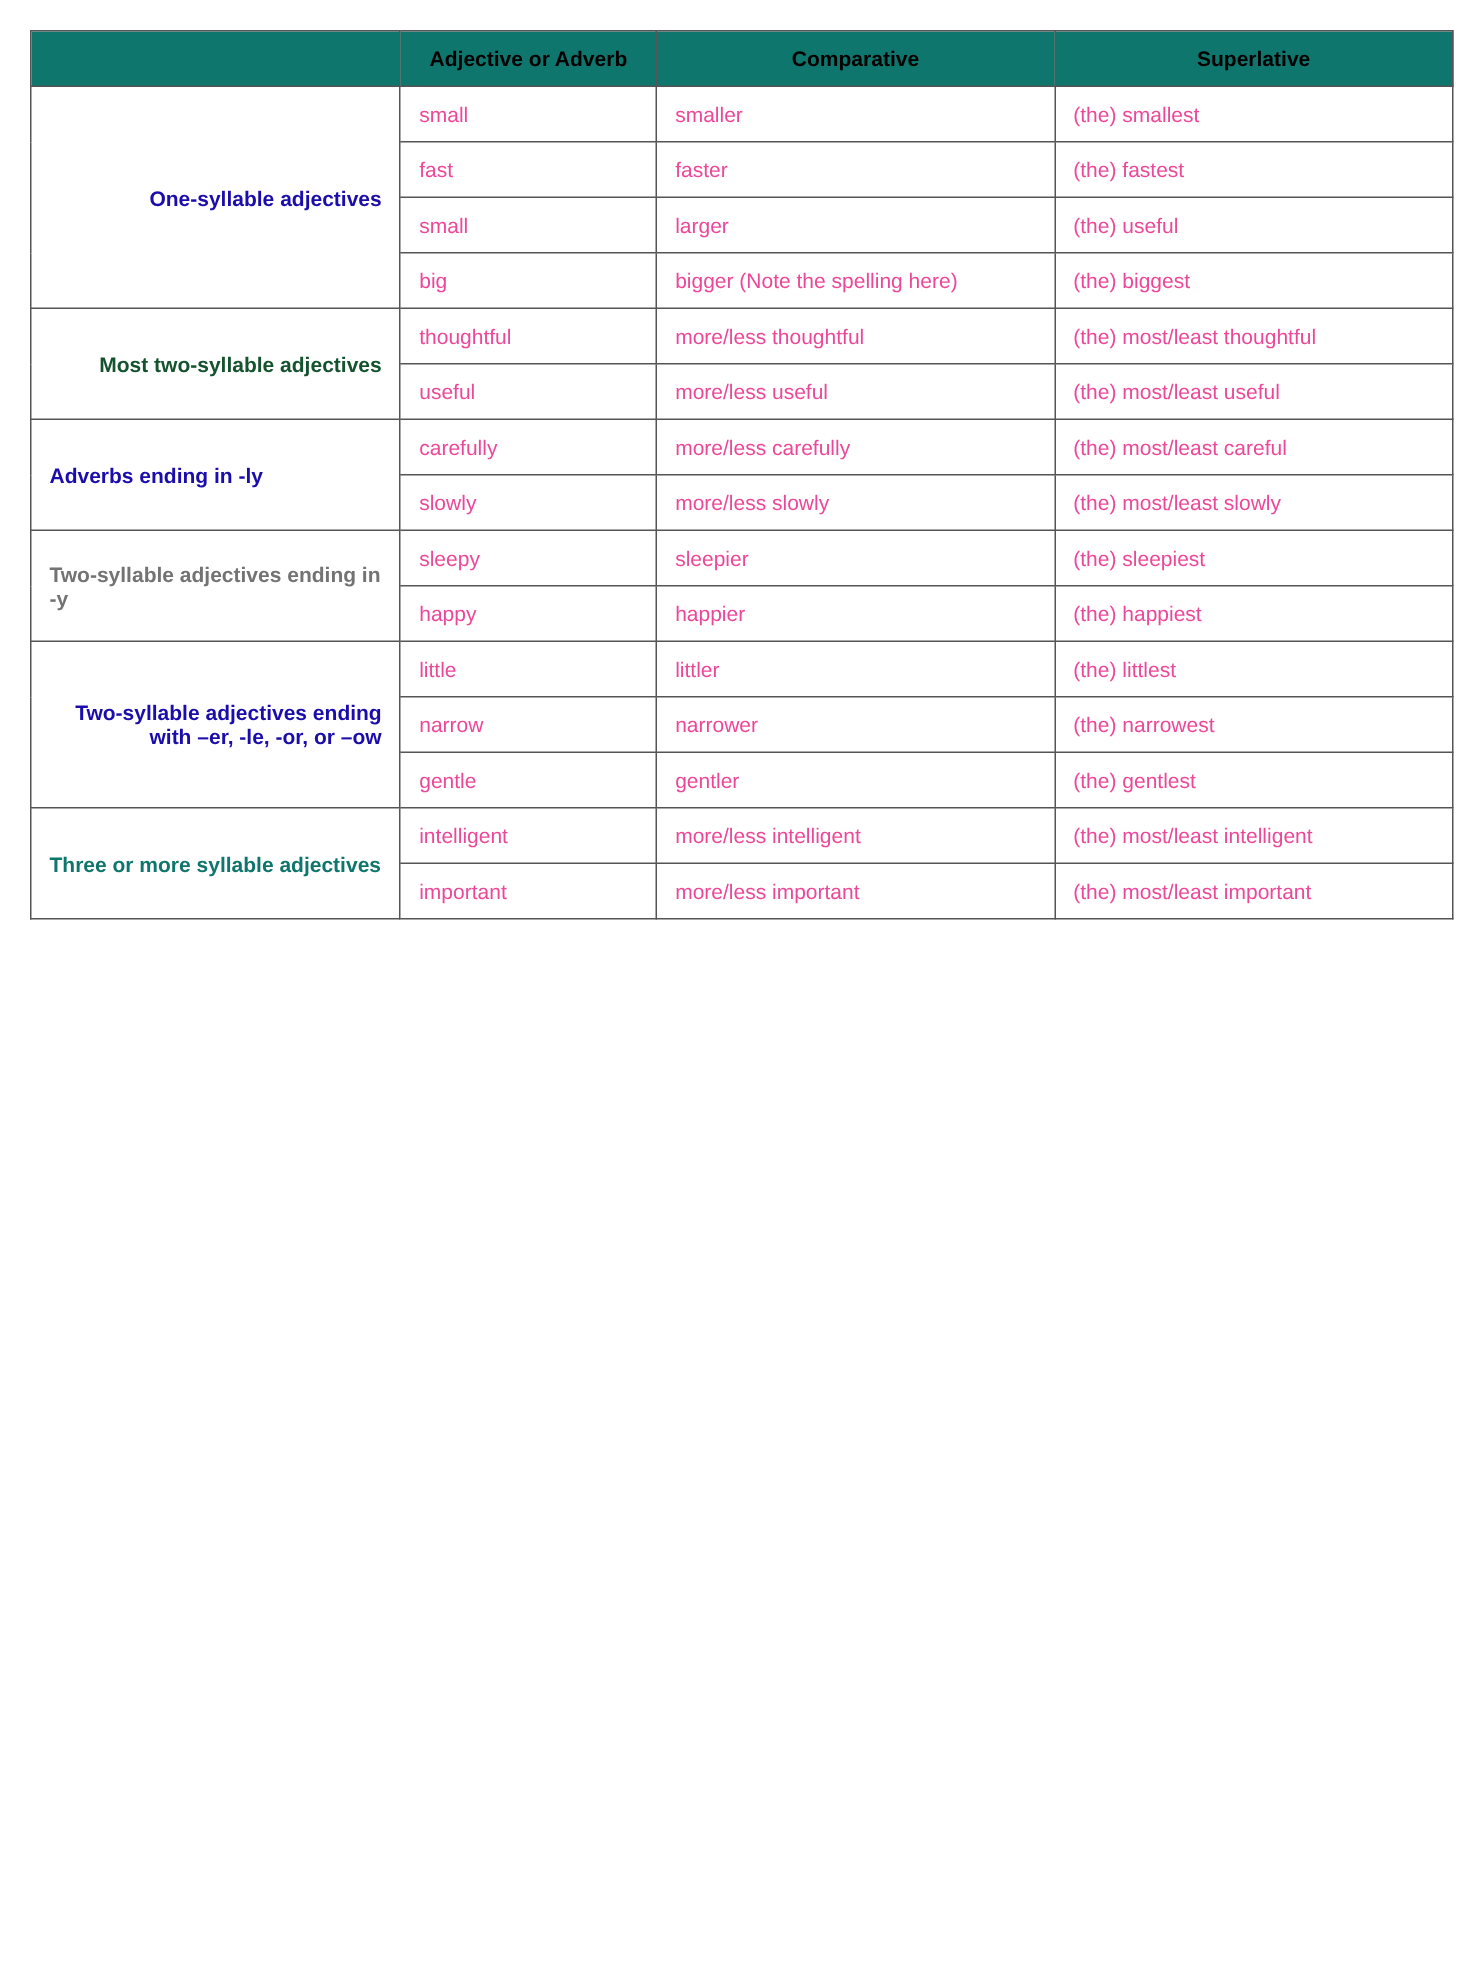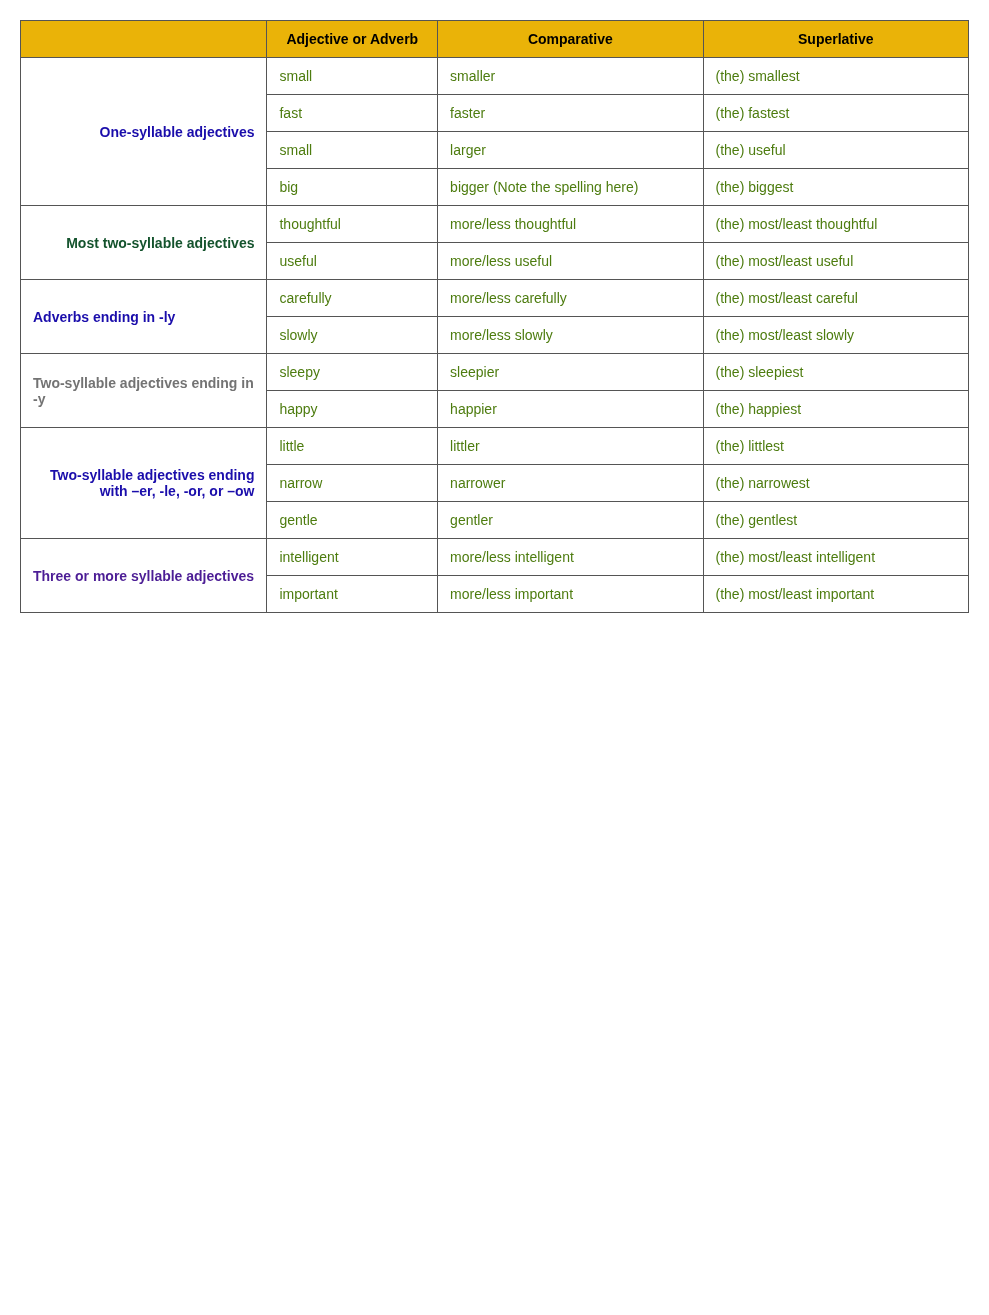--- a/index.html
+++ b/index.html
@@ -26,42 +26,42 @@
       border-collapse: collapse;
       border: 1.5px solid #555;
     }
     th, td {
       border: 1px solid #555;
       padding: 10px 12px;
       vertical-align: top;
     }
     thead th {
       font-weight: bold;
-      background: #eab308;
+      background: #0f766e;
       vertical-align: bottom;
     }
     .col-category {
       width: 26%;
     }
     .col-adj {
       width: 18%;
     }
     .col-comp {
       width: 28%;
     }
     .col-super {
       width: 28%;
     }
     .category-cell {
       font-weight: bold;
       color: #1a0dab;
       vertical-align: middle;
     }
     td.word-cell {
-      color: #4d7c0f;
+      color: #ec4899;
     }
   </style>
 </head>
 <body>
 
 <div class="table-container">
   <table>
     <thead>
       <tr>
         <th class="col-category"></th>
@@ -135,21 +135,21 @@
           <td class="col-adj word-cell">narrow</td>
           <td class="col-comp word-cell">narrower</td>
           <td class="col-super word-cell">(the) narrowest</td>
         </tr>
         <tr>
           <td class="col-adj word-cell">gentle</td>
           <td class="col-comp word-cell">gentler</td>
           <td class="col-super word-cell">(the) gentlest</td>
         </tr>
         <tr>
-          <td rowspan="2" class="category-cell col-category" style="color: #4c1d95;">Three or more syllable adjectives</td>
+          <td rowspan="2" class="category-cell col-category" style="color: #0f766e;">Three or more syllable adjectives</td>
           <td class="col-adj word-cell">intelligent</td>
           <td class="col-comp word-cell">more/less intelligent</td>
           <td class="col-super word-cell">(the) most/least intelligent</td>
         </tr>
         <tr>
           <td class="col-adj word-cell">important</td>
           <td class="col-comp word-cell">more/less important</td>
           <td class="col-super word-cell">(the) most/least important</td>
         </tr>
       </tbody>

